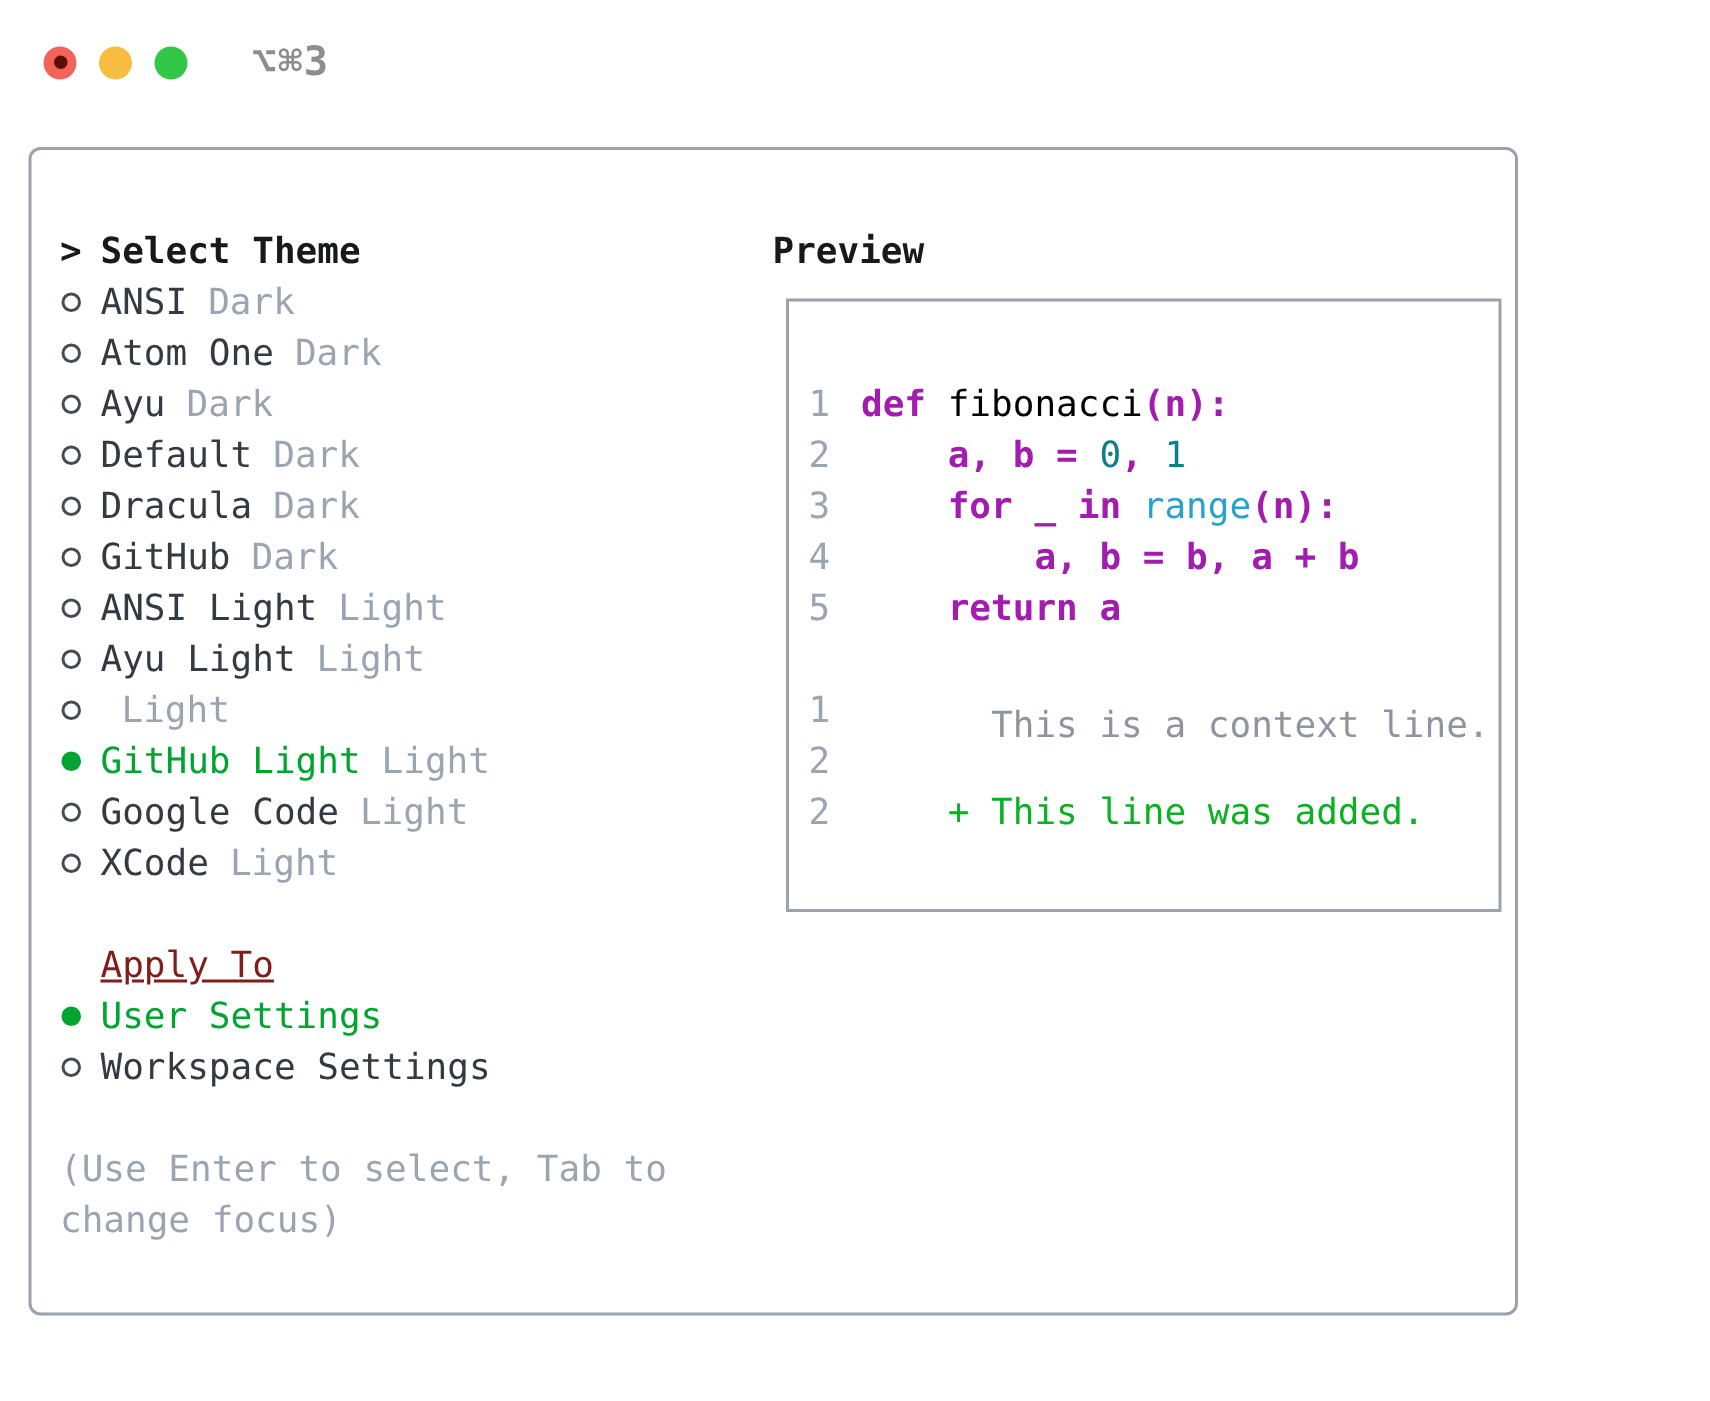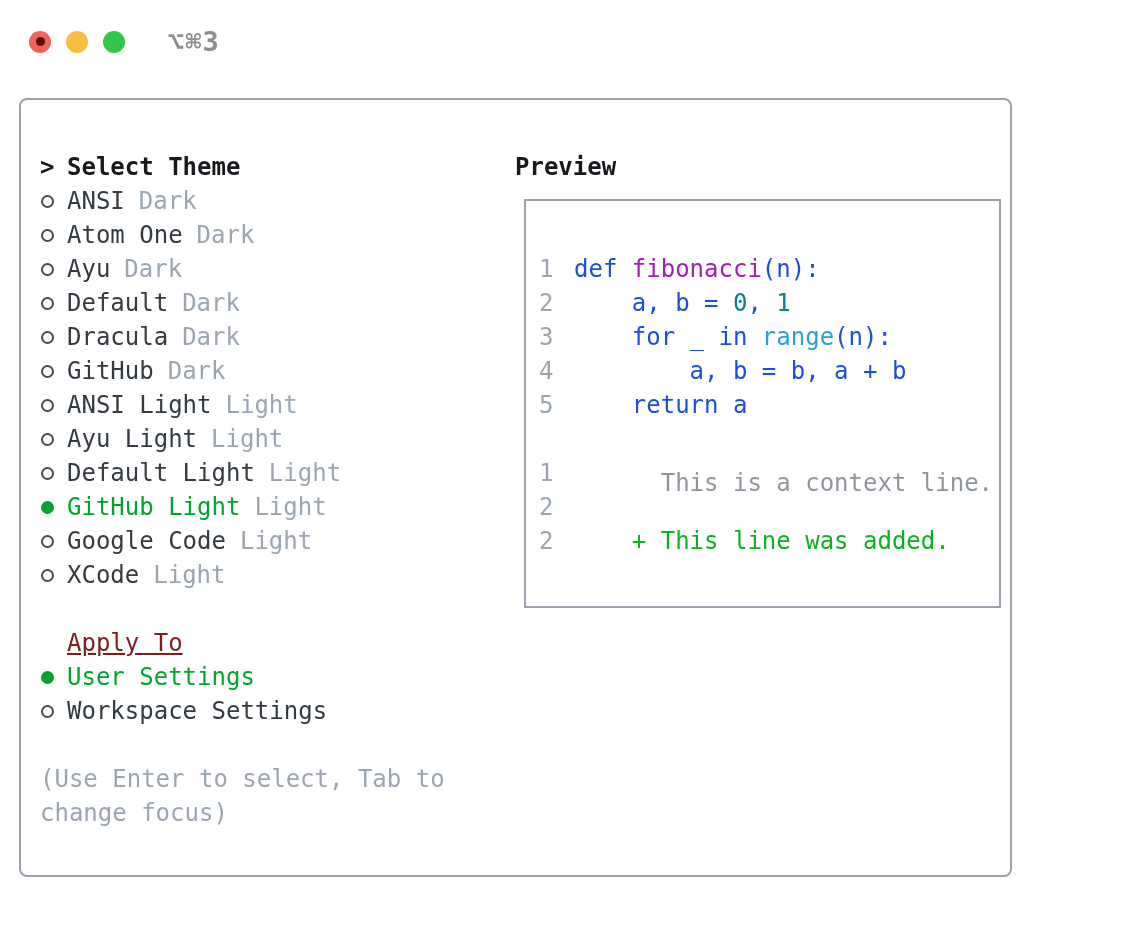--- a/index.html
+++ b/index.html
@@ -78,22 +78,22 @@
     margin-left: 9px; margin-top: 15px;
     width: 477px; height: 409px;
     border: 2px solid #9aa2ad;
     box-sizing: border-box;
     padding: 51px 0 0 13px;
     overflow: hidden;
   }
   .pline { display: flex; height: 34px; align-items: center; font-size: 24px; white-space: pre; }
   .lnum { flex: 0 0 35px; color: #9aa5b1; }
   .ltext { white-space: pre; }
-  .tok-plain   { color: #1d4ed8; }
-  .tok-func    { color: #a21caf; }
+  .tok-plain   { color: #a21caf; font-weight: bold; }
+  .tok-func    { color: #000000; }
   .tok-num     { color: #0f7e8b; }
   .tok-builtin { color: #2aa0d2; }
   .diff-context .ltext { color: #8f959e; margin-top: 20px; }
   .diff-deleted .ltext { color: #cc3124; }
   .diff-added   .ltext { color: #0ab121; }
 </style>
 </head>
 <body>
 
 <div class="titlebar">
@@ -157,21 +157,20 @@
   </div>
 
   <div class="row">
     <span class="marker"><span class="circle"></span></span>
     <span class="name">Ayu Light</span>
     <span class="tag">Light</span>
   </div>
 
   <div class="row">
     <span class="marker"><span class="circle"></span></span>
-    <span class="name">Default Light</span>
     <span class="tag">Light</span>
   </div>
 
   <div class="row selected">
     <span class="marker"><span class="circle filled"></span></span>
     <span class="name">GitHub Light</span>
     <span class="tag">Light</span>
   </div>
 
   <div class="row">

